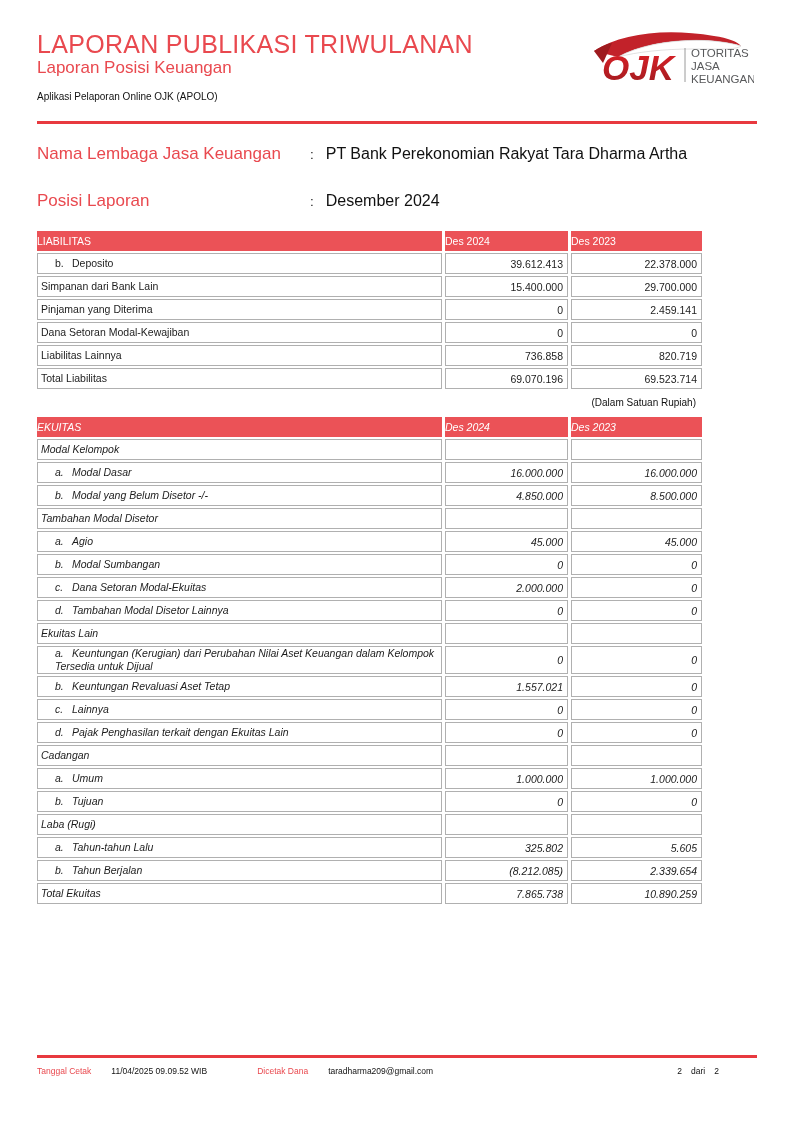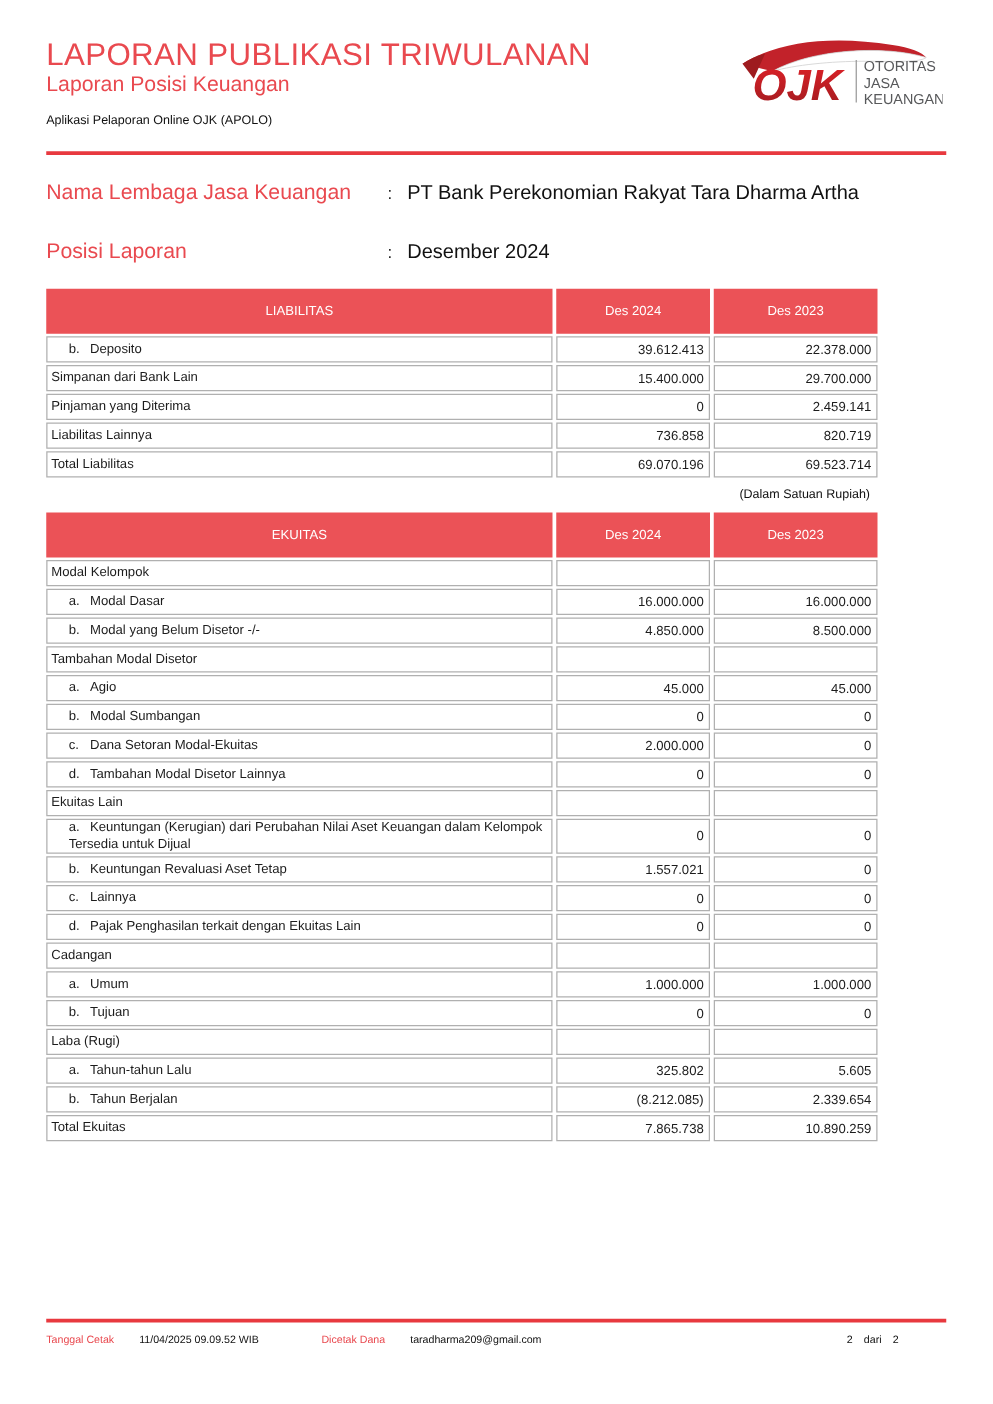--- a/index.html
+++ b/index.html
@@ -19,24 +19,24 @@
   
   .meta { margin-top:20px; }
   .meta-row { display:flex; align-items:baseline; margin-top:27px; }
   .meta-row:first-child { margin-top:0; }
   .meta-label { color:var(--red,#E9494F); font-size:17px; width:273px; flex:0 0 auto; }
   .meta-colon { color:#1c1c1c; font-size:13.5px; flex:0 0 auto; }
   .meta-value { color:#111; font-size:16px; margin-left:12px; }
   
   table.fin { border-collapse:separate; border-spacing:3px 2px; width:662px; table-layout:fixed; margin-left:-3px; }
   table.fin.t1 { margin-top:18px; }
-  table.fin.t2 { margin-top:7px; }
+  table.fin.t2 { margin-top:7px;font-style:italic; }
   table.fin th {
     background:var(--hdr-red,#EB5257); color:#fff; font-weight:400; font-size:10.5px;
-    height:36px; text-align:center; vertical-align:middle; border:0;
+    height:20px; text-align:left; vertical-align:middle; border:0;
   }
   table.fin td {
     border:1px solid #b0b0b0; background:#fff; font-size:10.5px; height:21px;
     vertical-align:middle;
   }
   td.label { text-align:left; padding-left:3px; padding-right:4px; line-height:1.25; }
   td.label.lettered { padding-left:17px; }
   .letter { display:inline-block; width:17px; }
   td.num { text-align:right; padding-right:4px; }
   .unit-note { width:659px; text-align:right; font-size:10px; color:#111; margin-top:6px; }
@@ -123,20 +123,25 @@
           <td class="label">Simpanan dari Bank Lain</td>
           <td class="num">15.400.000</td>
           <td class="num">29.700.000</td>
         </tr>
         <tr>
           <td class="label">Pinjaman yang Diterima</td>
           <td class="num">0</td>
           <td class="num">2.459.141</td>
         </tr>
         <tr>
+          <td class="label">Dana Setoran Modal-Kewajiban</td>
+          <td class="num">0</td>
+          <td class="num">0</td>
+        </tr>
+        <tr>
           <td class="label">Liabilitas Lainnya</td>
           <td class="num">736.858</td>
           <td class="num">820.719</td>
         </tr>
         <tr>
           <td class="label">Total Liabilitas</td>
           <td class="num">69.070.196</td>
           <td class="num">69.523.714</td>
         </tr>
       </tbody>

